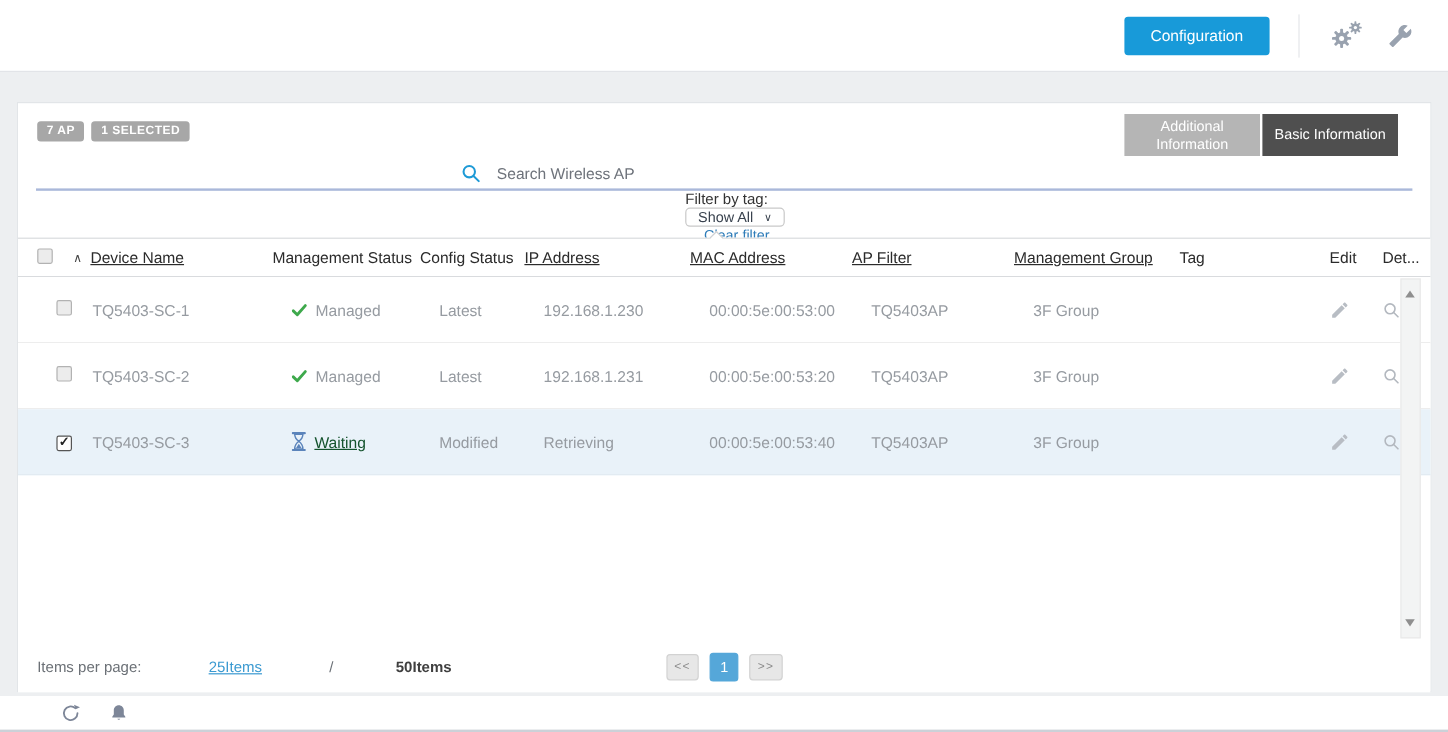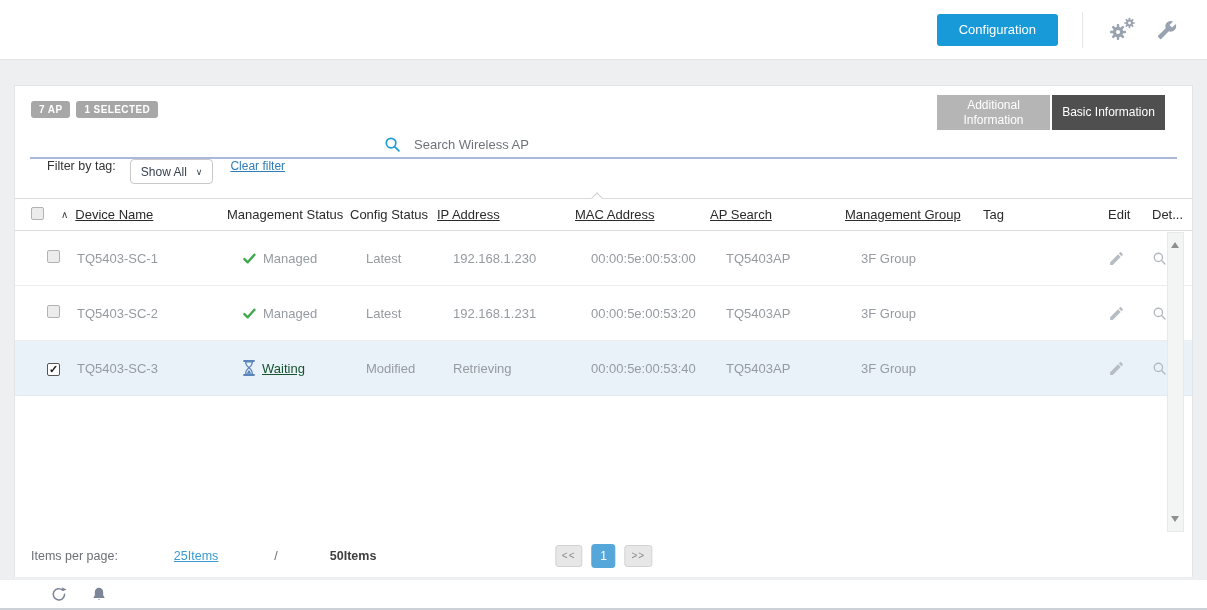--- a/index.html
+++ b/index.html
@@ -30,21 +30,21 @@
   .tab.active { background:#4f4f4f; }
   .tab.inactive { background:#b5b5b5; }
 
   .search-row { height:27px; margin:0 15px; border-bottom:2px solid #aab8da;
                 display:flex; align-items:center; padding-left:9px;justify-content:center; }
   .search-row input { border:none; outline:none; font-size:13px; color:#555;
                       margin-left:11px; width:420px; background:transparent;
                       font-family:"Liberation Sans", sans-serif; }
   .search-row input::placeholder { color:#6e737b; }
 
-  .filter-row { height:39px; display:flex; padding-left:32px; }
+  .filter-row { height:39px; display:flex; align-items:center; padding-left:4px;flex-direction:column; }
   .filter-label { font-size:12.5px; color:#333; }
   .filter-dropdown { margin-left:14px; display:flex; align-items:center; gap:9px;
                      background:#fff; border:1px solid #c9c9c9; border-radius:4px;
                      height:25px; padding:0 10px; font-size:12px; color:#39424e; cursor:pointer;
                      font-family:"Liberation Sans", sans-serif; }
   .filter-dropdown .caret { font-size:9px; color:#39424e; }
   .clear-filter { margin-left:17px; font-size:12px; color:#2e7cb8;
                   text-decoration:underline; cursor:pointer; }
 
   
@@ -191,21 +191,21 @@
     <div class="c-device">
       <span class="sort-caret">∧</span>
       <span class="th sortable">Device Name</span>
     </div>
     <div class="c-mgmt">
         <span class="th">Management Status</span>
       </div>
     <div class="c-config"><span class="th">Config Status</span></div>
     <div class="c-ip"><span class="th sortable">IP Address</span></div>
     <div class="c-mac"><span class="th sortable">MAC Address</span></div>
-    <div class="c-profile"><span class="th sortable">AP Search</span></div>
+    <div class="c-profile"><span class="th sortable">AP Filter</span></div>
     <div class="c-group"><span class="th sortable">Management Group</span></div>
     <div class="c-tag"><span class="th">Tag</span></div>
     <div class="c-edit">
         <span class="th">Edit</span>
       </div>
     <div class="c-det">
         <span class="th">Det...</span>
       </div>
   </div>
 

